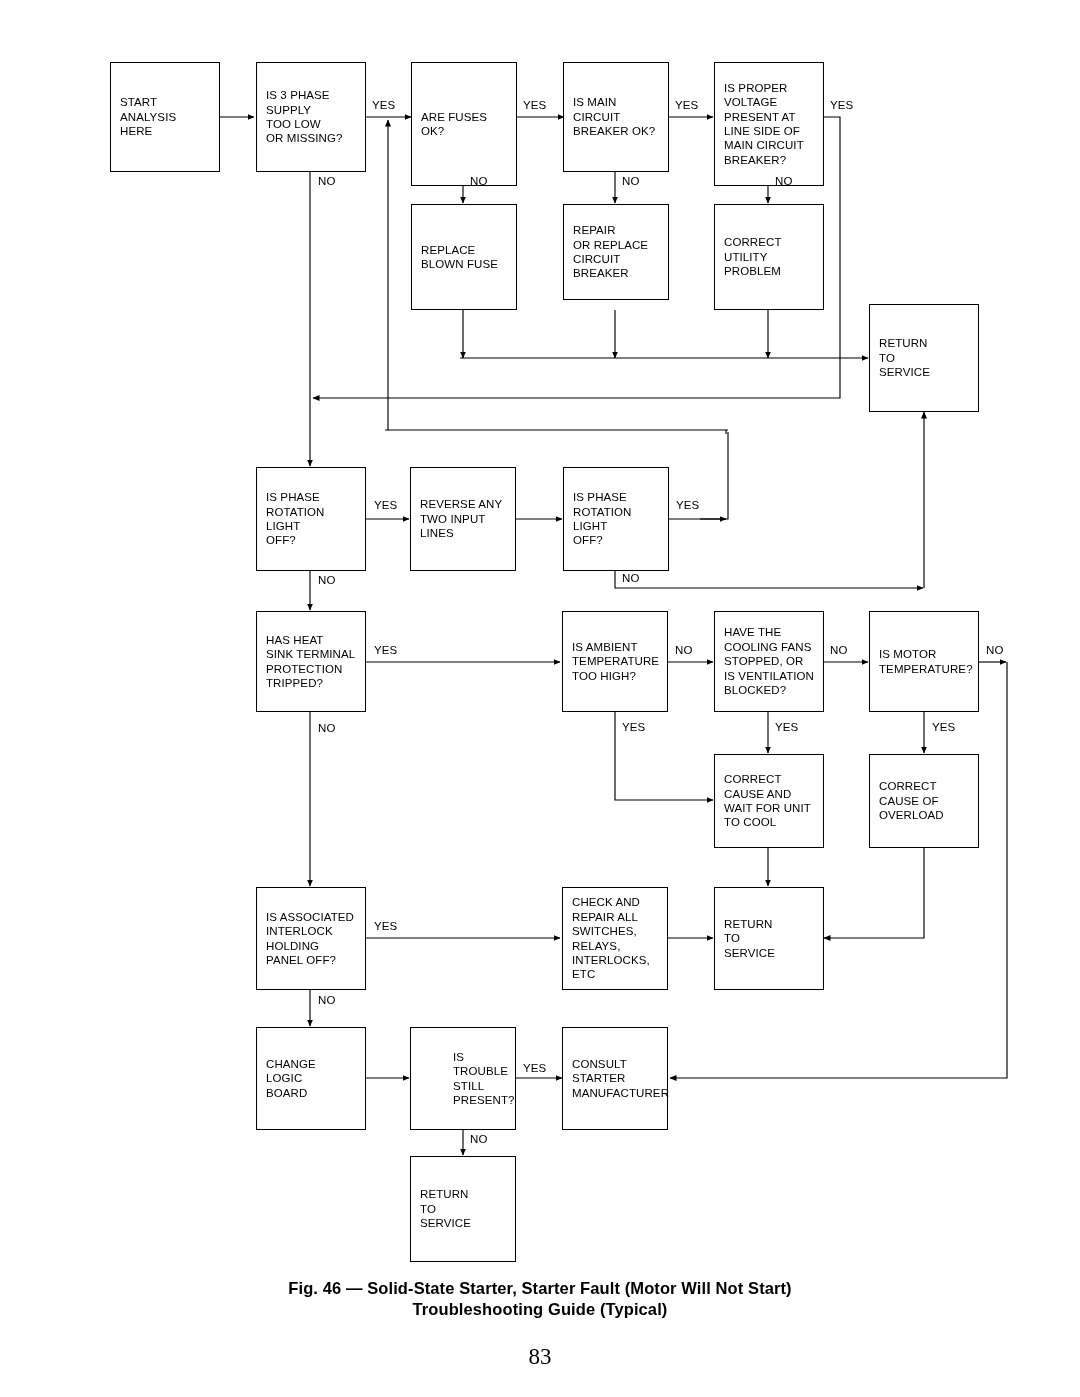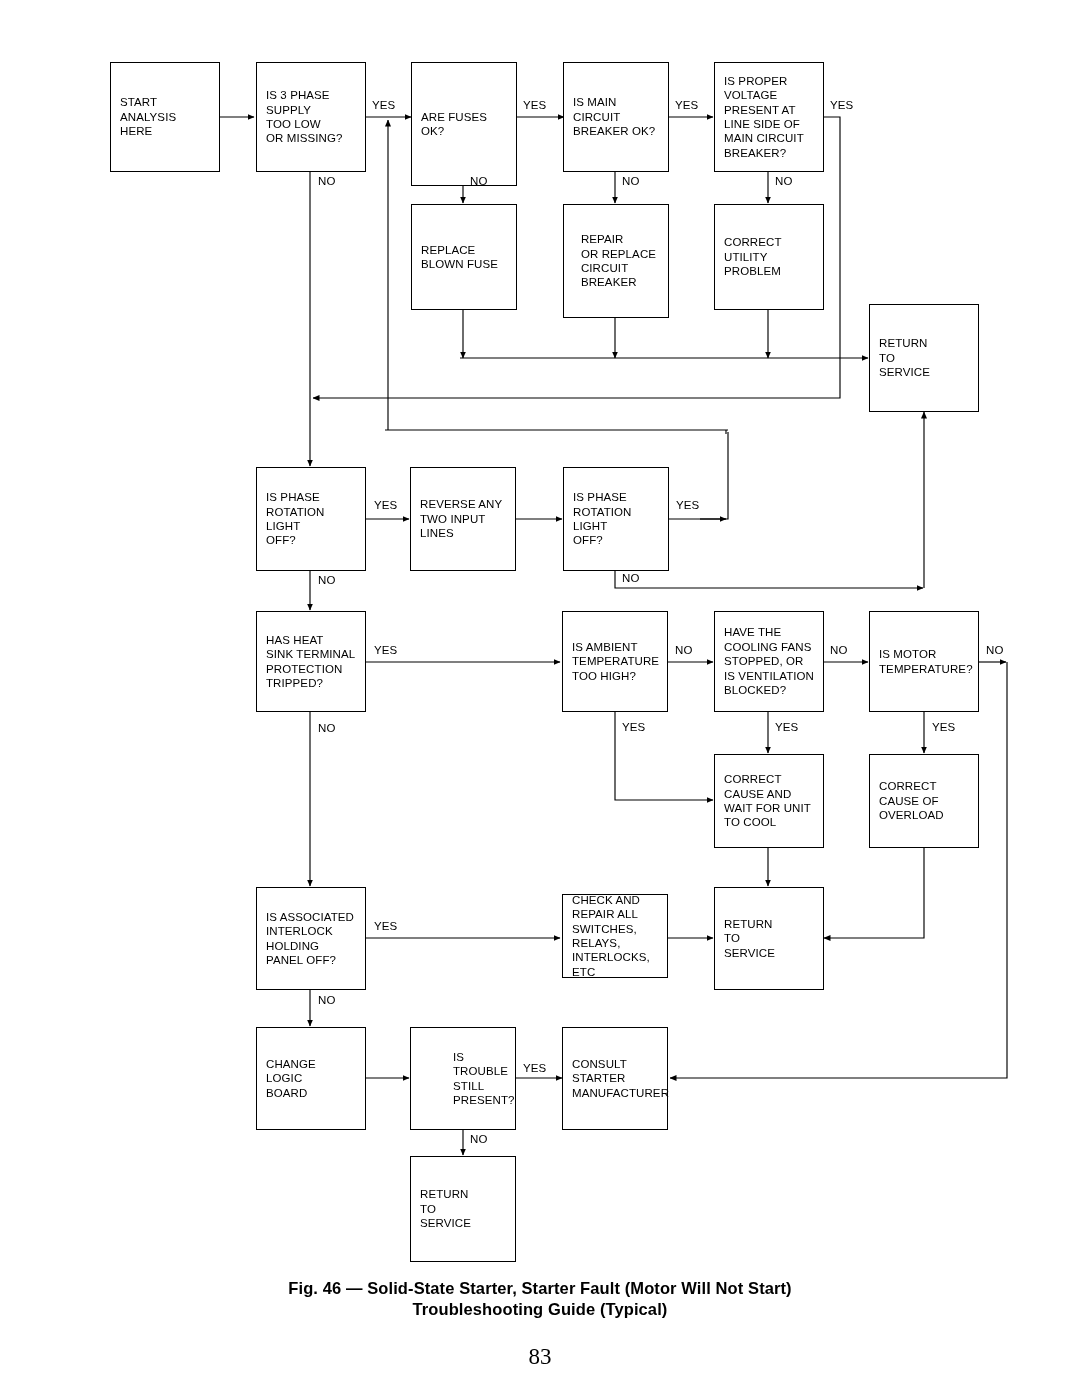--- a/index.html
+++ b/index.html
@@ -184,21 +184,21 @@
     <span class="fc-text">ARE FUSES
 OK?</span>
   </div>
 
   <div class="fc-box" style="left:563px; top:62px; width:106px; height:110px;">
     <span class="fc-text">IS MAIN
 CIRCUIT
 BREAKER OK?</span>
   </div>
 
-  <div class="fc-box" style="left:714px; top:62px; width:110px; height:110px;">
+  <div class="fc-box" style="left:714px; top:62px; width:110px; height:124px;">
     <span class="fc-text">IS PROPER
 VOLTAGE
 PRESENT AT
 LINE SIDE OF
 MAIN CIRCUIT
 BREAKER?</span>
   </div>
 
   <span class="fc-label" style="left:372px; top:99px;">YES</span>
   <span class="fc-label" style="left:318px; top:175px;">NO</span>
@@ -207,21 +207,21 @@
   <span class="fc-label" style="left:675px; top:99px;">YES</span>
   <span class="fc-label" style="left:622px; top:175px;">NO</span>
   <span class="fc-label" style="left:830px; top:99px;">YES</span>
   <span class="fc-label" style="left:775px; top:175px;">NO</span>
 
   <div class="fc-box" style="left:411px; top:204px; width:106px; height:106px;">
     <span class="fc-text">REPLACE
 BLOWN FUSE</span>
   </div>
 
-  <div class="fc-box" style="left:563px; top:204px; width:106px; height:114px;justify-content:center;">
+  <div class="fc-box" style="left:563px; top:204px; width:106px; height:96px;">
     <span class="fc-text">REPAIR
 OR REPLACE
 CIRCUIT
 BREAKER</span>
   </div>
 
   <div class="fc-box" style="left:714px; top:204px; width:110px; height:106px;">
     <span class="fc-text">CORRECT
 UTILITY
 PROBLEM</span>
@@ -306,21 +306,21 @@
 OVERLOAD</span>
   </div>
 
   <div class="fc-box" style="left:256px; top:887px; width:110px; height:103px;">
     <span class="fc-text">IS ASSOCIATED
 INTERLOCK
 HOLDING
 PANEL OFF?</span>
   </div>
 
-  <div class="fc-box" style="left:562px; top:887px; width:106px; height:84px;margin-top:7px;">
+  <div class="fc-box" style="left:562px; top:887px; width:106px; height:103px;">
     <span class="fc-text">CHECK AND
 REPAIR ALL
 SWITCHES,
 RELAYS,
 INTERLOCKS,
 ETC</span>
   </div>
 
   <div class="fc-box" style="left:714px; top:887px; width:110px; height:103px;">
     <span class="fc-text">RETURN

